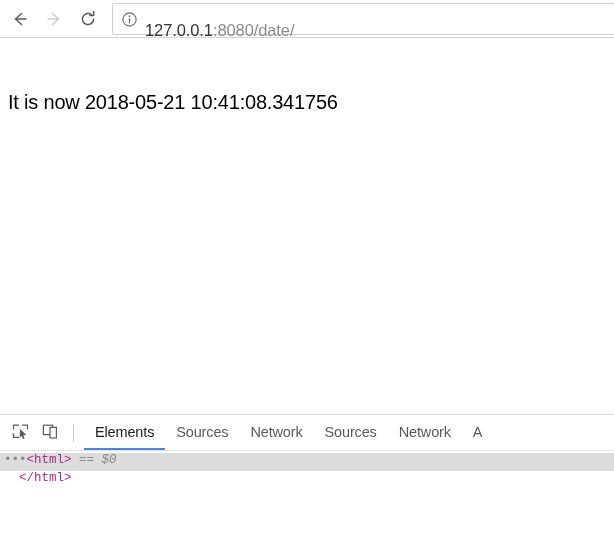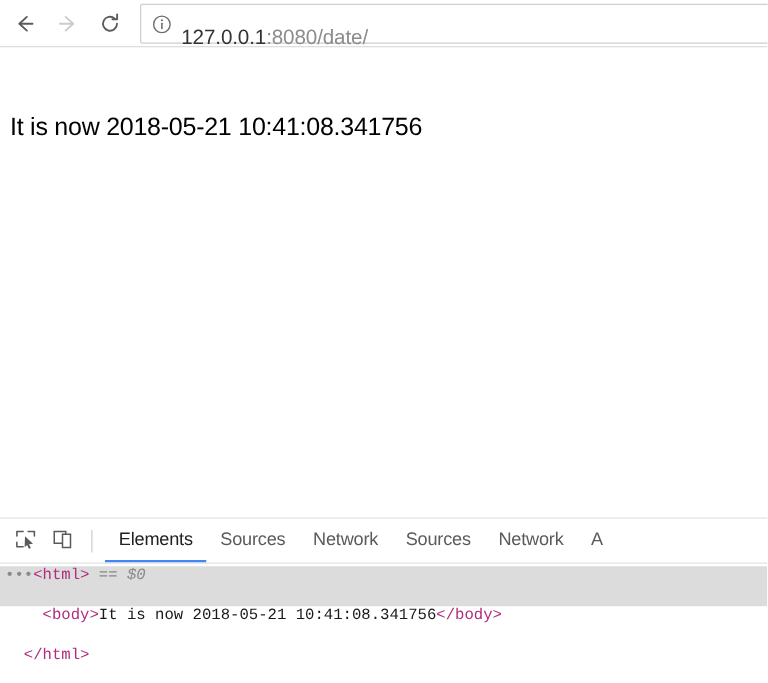--- a/index.html
+++ b/index.html
@@ -161,21 +161,21 @@
     padding-top: 2px;
     color: #333333;
     background: #ffffff;
     height: 93px;
     box-sizing: border-box;
     overflow: hidden;
   }
   .dom-row {
     white-space: pre;
     padding-left: 4px;
-    height: 32px;
+    height: 18px;
   }
   .dom-row.selected {
     background: #dcdcdc;
   }
   .tok-tag    { color: #b02c7e; }
   .tok-text   { color: #1a1a1a; }
   .tok-meta   { color: #8a8a8a; font-style: italic; }
   .tok-ellipsis { color: #8a8a8a; }
 </style>
 </head>
@@ -256,17 +256,16 @@
     <div class="dt-tab">Sources</div>
     <div class="dt-tab">Network</div>
     <div class="dt-tab">A</div>
   </div>
 
   <div class="dom-tree">
 
     <div class="dom-row selected"><span class="tok-ellipsis">•••</span><span class="tok-tag">&lt;html&gt;</span><span> </span><span class="tok-meta">== $0</span></div>
 
 
-    <div class="dom-row"><span>    </span><span class="tok-tag">&lt;body&gt;</span><span class="tok-text">It is now 2018-05-21 10:41:08.341756</span><span class="tok-tag">&lt;/body&gt;</span></div>
 
     <div class="dom-row"><span>  </span><span class="tok-tag">&lt;/html&gt;</span></div>
   </div>
 </div>
 
 </body></html>

